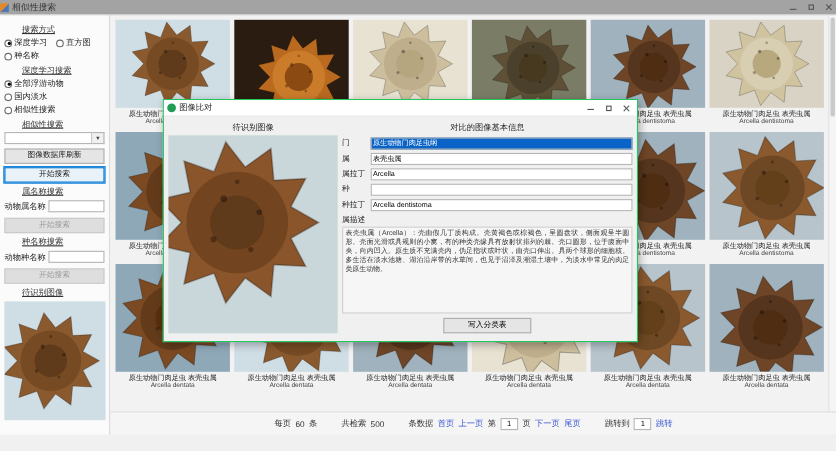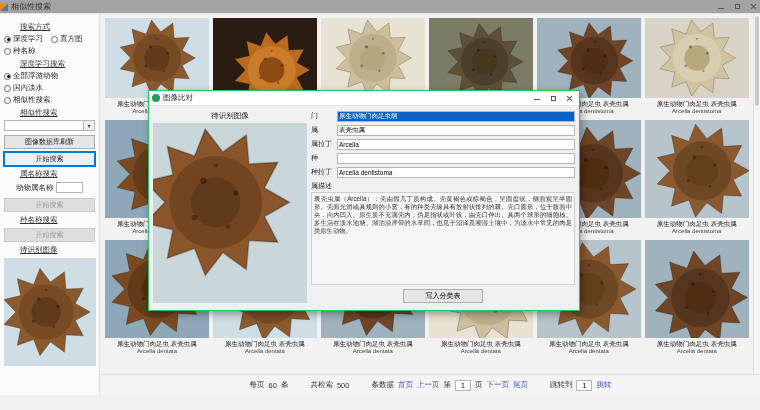--- a/index.html
+++ b/index.html
@@ -26,21 +26,21 @@
   .radio { display:flex; align-items:center; gap:2px; }
   .rdot { width:7px; height:7px; border:1px solid #6a6a6a; border-radius:50%; background:#fff; position:relative; flex:0 0 auto; }
   .rdot.on::after { content:""; position:absolute; left:1.5px; top:1.5px; width:3px; height:3px; border-radius:50%; background:#000; }
   .combo { display:flex; margin:2px 0 4px 0; }
   .combo .box { flex:1; height:11px; background:#fff; border:1px solid #b5b5b5; }
   .combo .arrow { width:11px; height:11px; border:1px solid #b5b5b5; border-left:none; background:#f0f0f0; font-size:6px; line-height:10px; text-align:center; color:#444; }
   .sbtn { display:block; width:100%; height:14px; margin:3px 0; background:#e5e5e5; border:1px solid #adadad; font-size:7px; color:#222; text-align:center; line-height:12px; font-family:inherit; }
   .sbtn.focused { border:1px solid #0078d7; outline:1px solid #0078d7; background:#e9f1f9; }
   .sbtn.disabled { background:#dedede; border-color:#c9c9c9; color:#9a9a9a; }
   .sinput { width:100%; height:11px; background:#fff; border:1px solid #b5b5b5; font-size:7px; margin:1px 0 2px 0; }
-  .inline-field { display:flex; align-items:center; gap:2px; margin:2px 12px; }
+  .inline-field { display:flex; align-items:center; gap:2px; margin:2px 0; }
   .inline-field .lab { white-space:nowrap; }
   .query-thumb { margin-top:3px; width:92px; height:108px; overflow:hidden; background:#cfdde4; }
   .query-thumb svg { width:100%; height:100%; }
 
   
   .grid { position:absolute; left:101px; top:14px; right:7px; bottom:36px; background:#f2f2f2; padding:4px 2px 0 2px; overflow:hidden; }
   .grow { display:flex; }
   .cell { width:16.66%; padding:0 2px; margin-bottom:5px; }
   .thumb { width:100%; overflow:hidden; position:relative; }
   .grow1 .thumb { height:80px; }
@@ -174,20 +174,24 @@
     </div>
     <button class="sbtn">图像数据库刷新</button>
     <button class="sbtn focused">开始搜索</button>
     <div class="side-label">属名称搜索</div>
     <div class="inline-field">
       <span class="lab">动物属名称</span>
       <input class="sinput" value="" style="">
     </div>
     <button class="sbtn disabled">开始搜索</button>
     <div class="side-label">种名称搜索</div>
+    <div class="inline-field">
+      <span class="lab">动物种名称</span>
+      <input class="sinput" value="" style="">
+    </div>
     <button class="sbtn disabled">开始搜索</button>
     <div class="side-label">待识别图像</div>
     <div class="query-thumb">
       <svg viewBox="4 0 96 100" style="--body:#8a5a2e;--core:#5f3a1b;--mid:rgba(60,30,5,.25)">
           <use href="#sym-arcella"></use>
         </svg>
     </div>
   </div>
 
   <div class="grid">
@@ -442,20 +446,21 @@
     <div class="dlg-body">
       <div class="dlg-col c1">
         <div class="dlg-head">待识别图像</div>
         <div class="big-img bi-left">
           <svg viewBox="8 6 86 92" style="--body:#8a552a;--core:#5f3a1b;--mid:rgba(60,30,5,.3)">
               <use href="#sym-arcella"></use>
             </svg>
         </div>
       </div>
       <div class="dlg-col c3">
+        <div class="dlg-head">对比的图像基本信息</div>
         <div class="form-row">
           <span class="flab">门</span>
           <input class="finput selected" value="原生动物门肉足虫纲" style="">
         </div>
         <div class="form-row">
           <span class="flab">属</span>
           <input class="finput" value="表壳虫属" style="">
         </div>
         <div class="form-row">
           <span class="flab">属拉丁</span>

